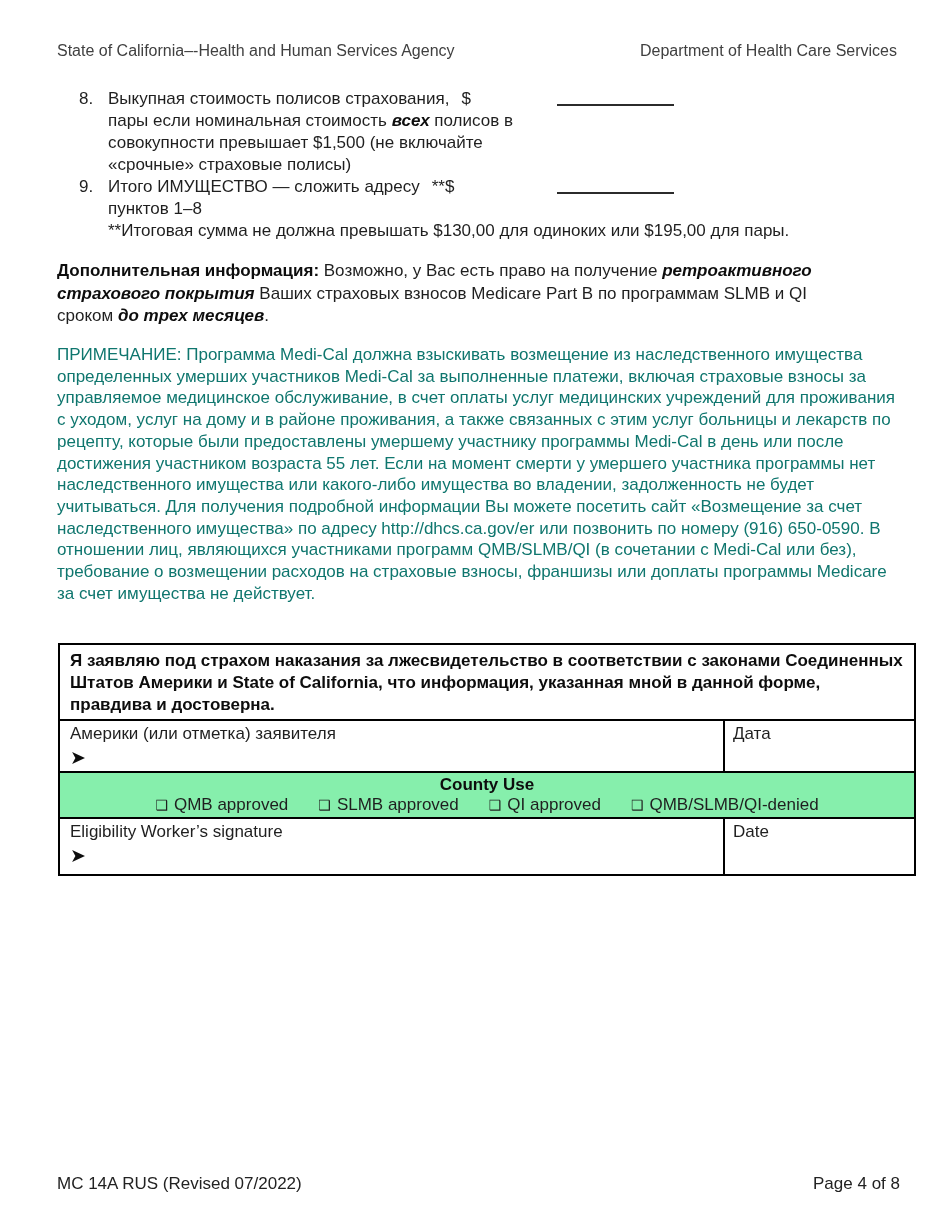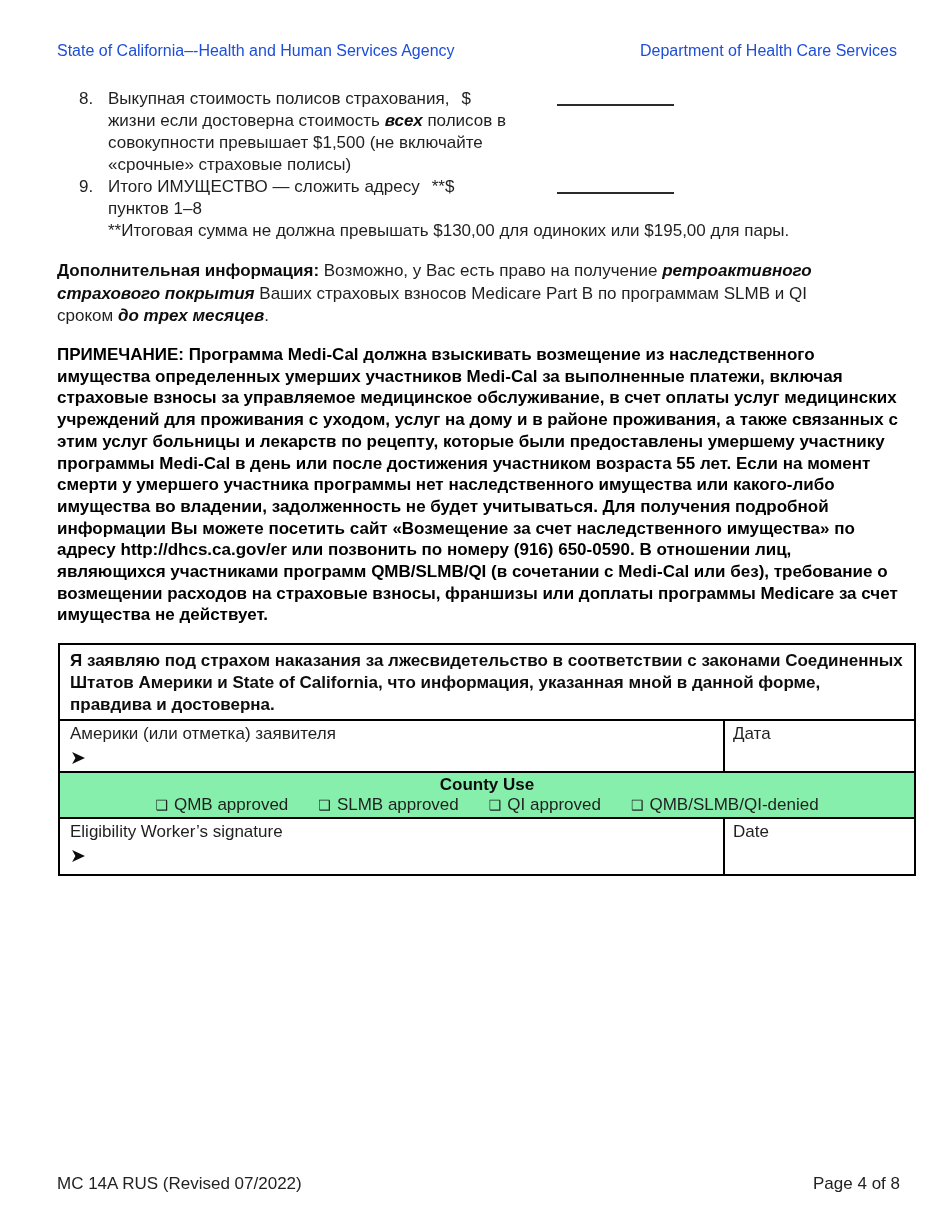--- a/index.html
+++ b/index.html
@@ -1,34 +1,34 @@
 <!DOCTYPE html>
 <html><head>
 <meta charset="utf-8">
 <style>
   html,body{margin:0;padding:0;background:#fff;}
   .page{
     position:relative;width:950px;height:1230px;background:#ffffff;
     font-family:"Liberation Sans", sans-serif;color:#1f1f1f;overflow:hidden;
   }
   
-  .header{position:absolute;top:42px;left:57px;right:53px;display:flex;justify-content:space-between;font-size:16px;color:#1d4ed8;align-items:center;}
+  .header{position:absolute;top:42px;left:57px;right:53px;display:flex;justify-content:space-between;font-size:16px;color:#404040;align-items:center;}
   
   .items{position:absolute;top:88px;left:57px;width:860px;font-size:17px;line-height:22px;}
   .item{position:relative;padding-left:51px;}
   .num{position:absolute;left:22px;top:0;}
   .line{white-space:nowrap;}
   .bi{font-weight:bold;font-style:italic;color:#0d0d0d;text-align:center;}
   .dollar{margin-left:12px;}
   .fill-line{position:absolute;left:500px;top:16px;width:117px;height:2px;background:#2b2b2b;}
   
   .addinfo{position:absolute;top:243px;left:57px;width:795px;font-size:17px;line-height:22.5px;}
   .lead{font-weight:bold;color:#0d0d0d;}
   
-  .note{position:absolute;top:327px;left:57px;width:842px;font-size:17px;line-height:21.7px;font-weight:bold;color:#000000;}
+  .note{position:absolute;top:327px;left:57px;width:842px;font-size:17px;line-height:21.7px;font-weight:normal;color:#0f766e;}
   
   .sigtable{position:absolute;top:643px;left:58px;width:856px;border-collapse:collapse;table-layout:fixed;font-size:17px;}
   .sigtable td{border:2px solid #000;vertical-align:top;padding:3px 10px;}
   td.decl{font-weight:bold;color:#0d0d0d;line-height:22px;height:64px;padding-top:5px;}
   td.sigcell{height:43px;}
   td.datecell{padding-left:8px;}
   .arrow{font-size:19px;line-height:20px;margin-top:4px;color:#0d0d0d;}
   td.county{background:#86efac;text-align:center;padding:2px 4px;height:40px;}
   .county-title{font-weight:bold;color:#0d0d0d;line-height:19px;}
   .cbrow{display:flex;justify-content:center;gap:30px;line-height:19px;margin-top:1px;}
@@ -49,21 +49,21 @@
   </div>
 
   <div class="items">
 
     <div class="item">
       <span class="num">8.</span>
       <div class="line">
         <span>Выкупная стоимость полисов страхования,</span><span class="dollar">$</span>
       </div>
       <div class="line">
-        <span>жизни если достоверна стоимость </span><span class="bi">всех</span><span> полисов в</span>
+        <span>пары если номинальная стоимость </span><span class="bi">всех</span><span> полисов в</span>
       </div>
       <div class="line">совокупности превышает $1,500 (не включайте</div>
       <div class="line">«срочные» страховые полисы)</div>
       <span class="fill-line"></span>
     </div>
 
     <div class="item">
       <span class="num">9.</span>
       <div class="line">
         <span>Итого ИМУЩЕСТВО — сложить адресу</span><span class="dollar">**$</span>

